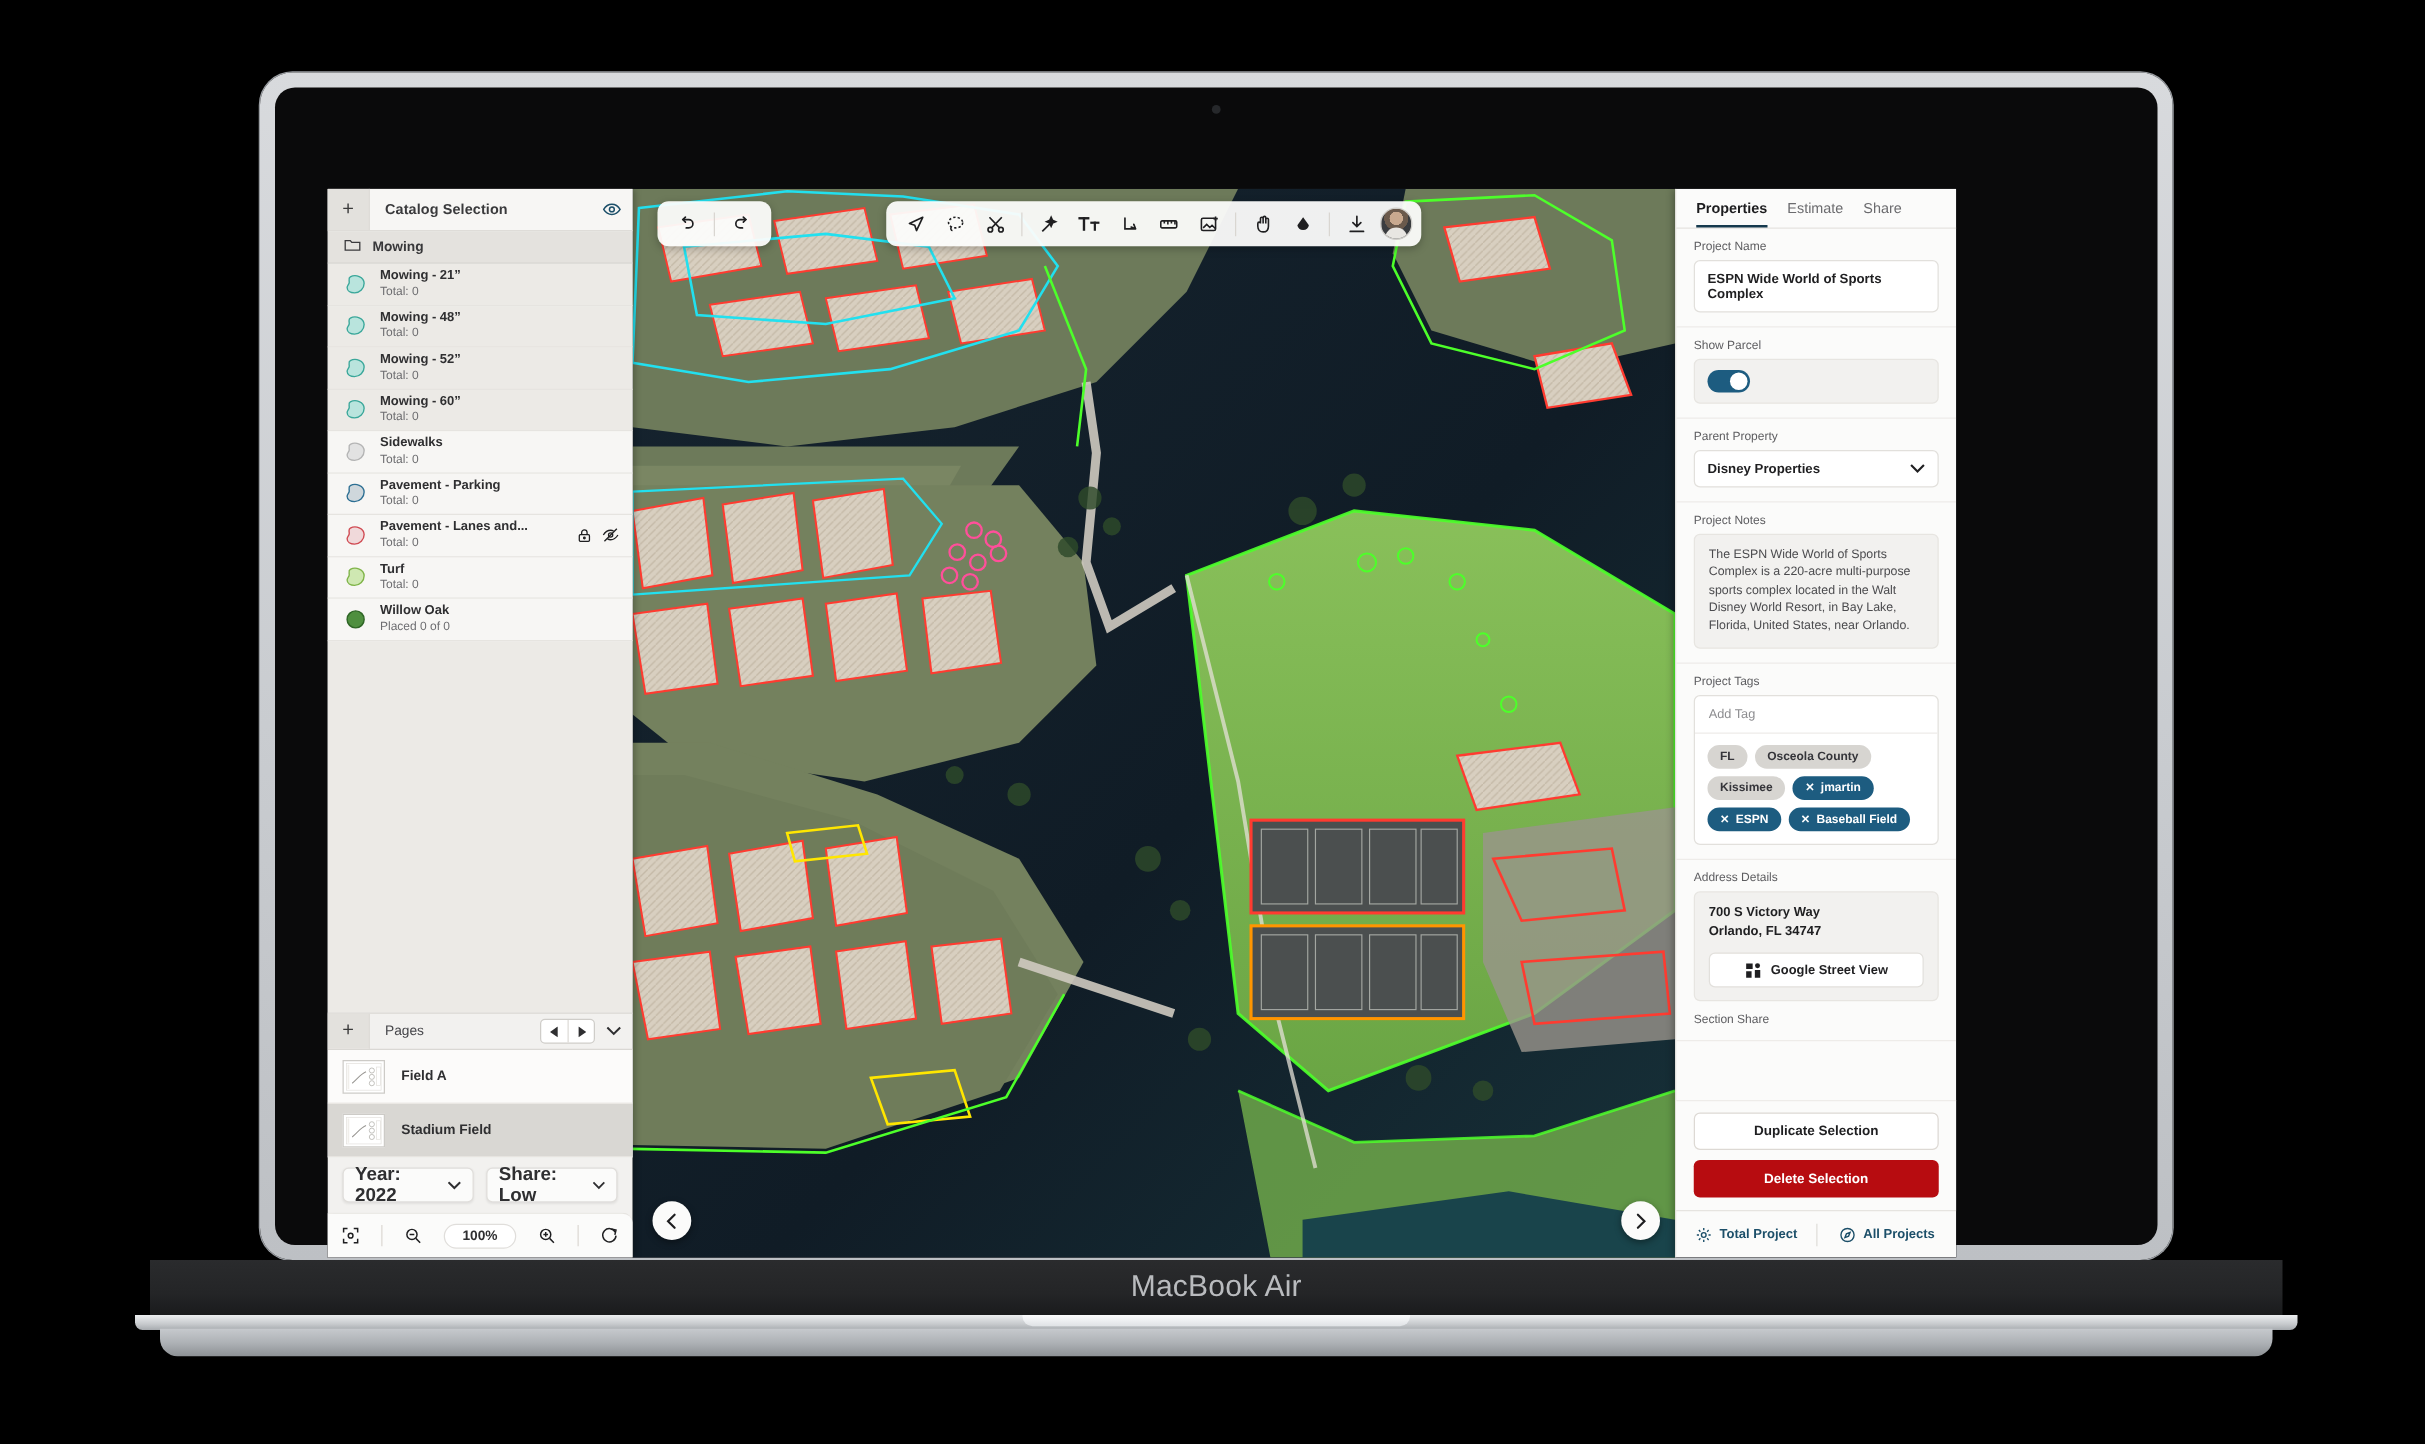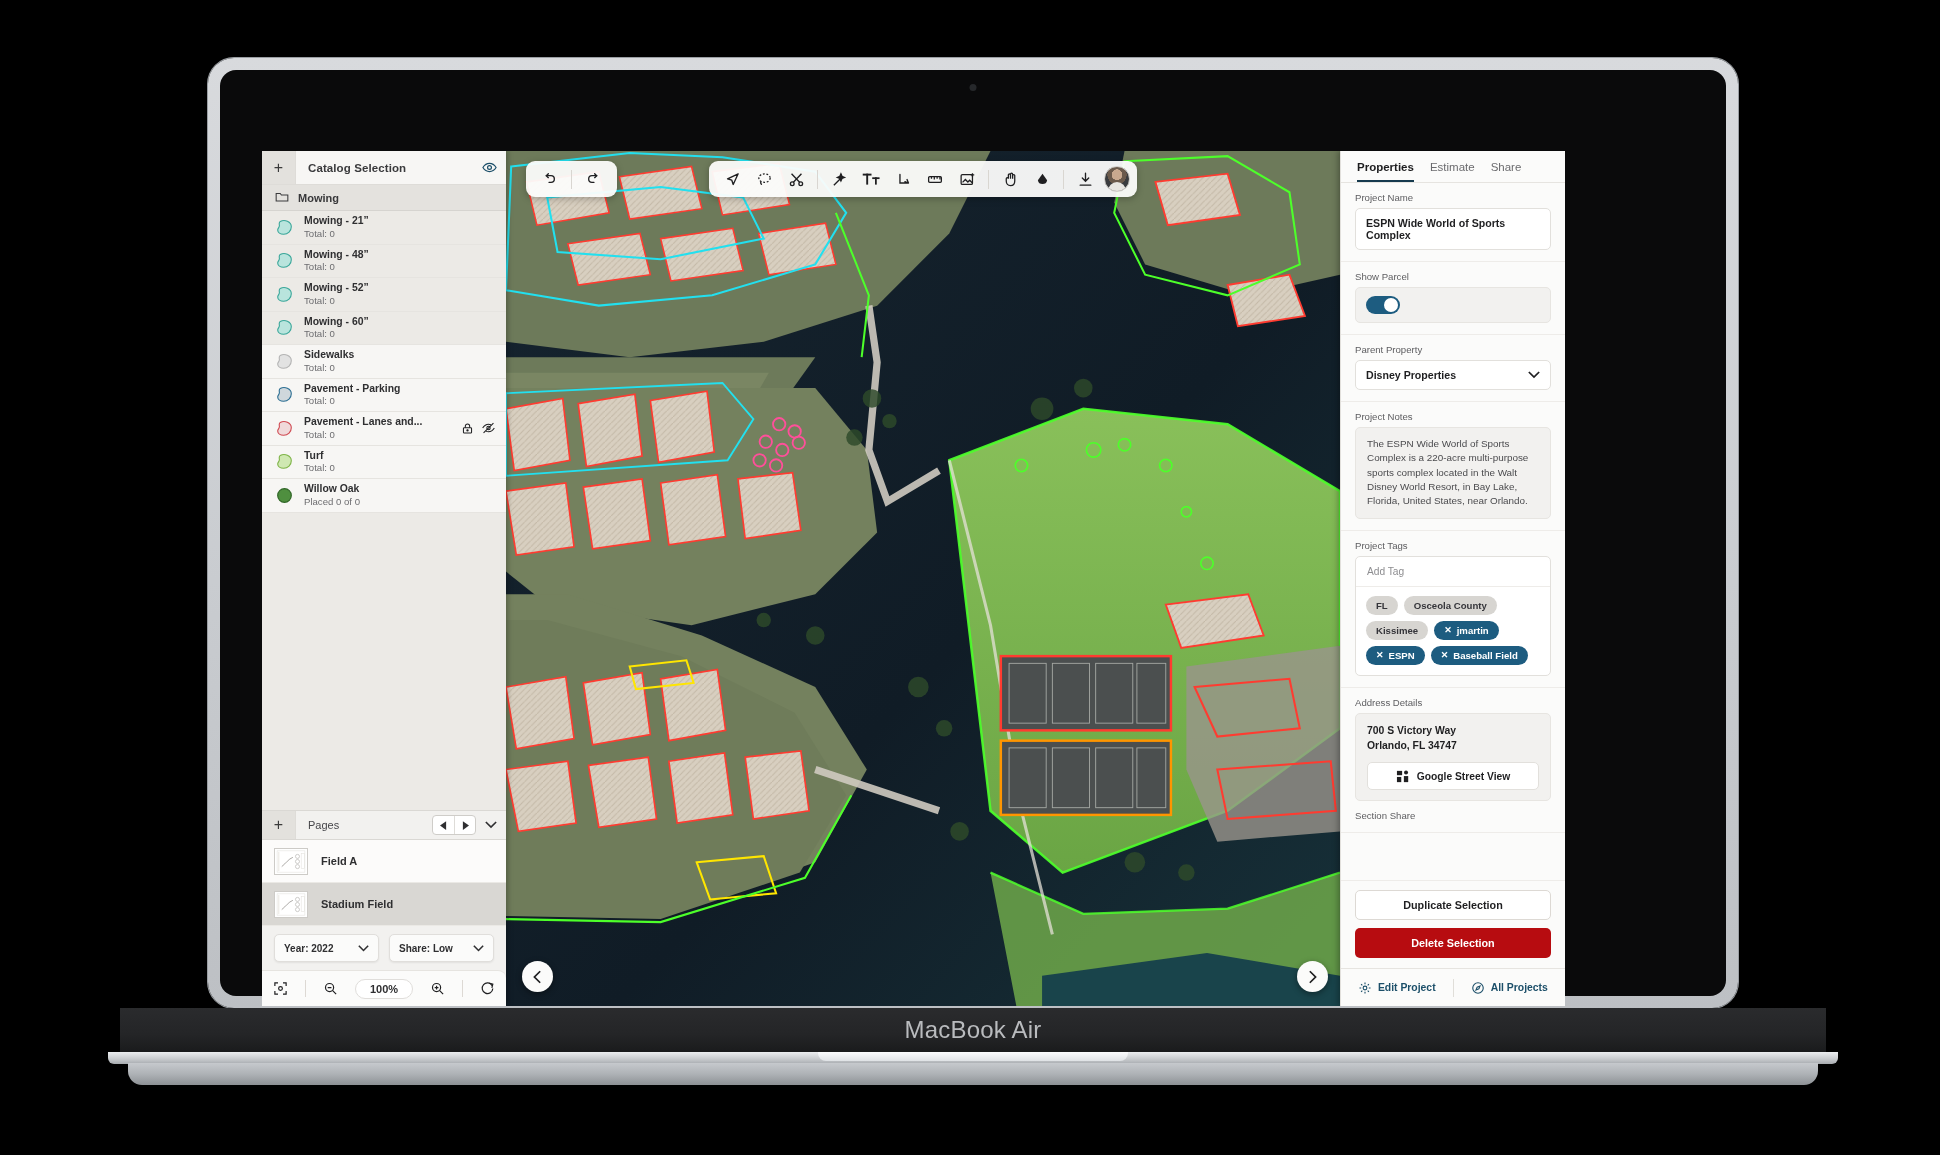--- a/index.html
+++ b/index.html
@@ -155,21 +155,21 @@
   .page-name { font-size: 11px; font-weight: 700; color: #2f2f31; }
 
   
   .sb-bottom { flex: 0 0 auto; background: transparent; position: relative; }
   .year-view {
     display: flex; gap: 10px; padding: 8px 12px 8px 12px;
   }
   .mini-select {
     flex: 1; height: 28px; background: #fbfbfa; border: 1px solid #e0dedb; border-radius: 5px;
     display: flex; align-items: center; justify-content: space-between;
-    padding: 0 9px; font-size: 10px; font-weight: 700; color: #2f2f31; cursor: pointer;
+    padding: 0 9px; font-size: 15px; font-weight: 700; color: #2f2f31; cursor: pointer;
     box-shadow: 0 1px 2px rgba(0,0,0,.07);
   }
   .zoom-bar {
     display: flex; align-items: center; justify-content: space-around;
     height: 36px; background: #fbfbfa; border-top: 1px solid #e6e4e0;
     border-radius: 0 8px 0 0;
   }
   .zb-ico { width: 26px; height: 26px; display:flex; align-items:center; justify-content:center; cursor:pointer; }
   .zb-sep { width: 1px; height: 17px; background: #ddd9d4; }
   .zoom-pill {
@@ -887,21 +887,21 @@
             <div class="btn-dup">Duplicate Selection</div>
             <div class="btn-del">Delete Selection</div>
           </div>
 
           <div class="rfoot">
             <div class="rfoot-item">
               <svg width="14" height="14" viewBox="0 0 24 24" fill="none" stroke="#1c4f69" stroke-width="1.9">
                 <circle cx="12" cy="12" r="3.2"></circle>
                 <path d="M12 2.5v3M12 18.5v3M2.5 12h3M18.5 12h3M5.3 5.3l2.1 2.1M16.6 16.6l2.1 2.1M18.7 5.3l-2.1 2.1M7.4 16.6l-2.1 2.1"></path>
               </svg>
-              <span>Edit Project</span>
+              <span>Total Project</span>
             </div>
             <div class="rfoot-sep"></div>
             <div class="rfoot-item">
               <svg width="14" height="14" viewBox="0 0 24 24" fill="none" stroke="#1c4f69" stroke-width="1.9">
                 <circle cx="12" cy="12" r="9"></circle>
                   <path d="M15.5 8.5 10.5 10.5 8.5 15.5 13.5 13.5Z"></path>
               </svg>
               <span>All Projects</span>
             </div>
           </div>

